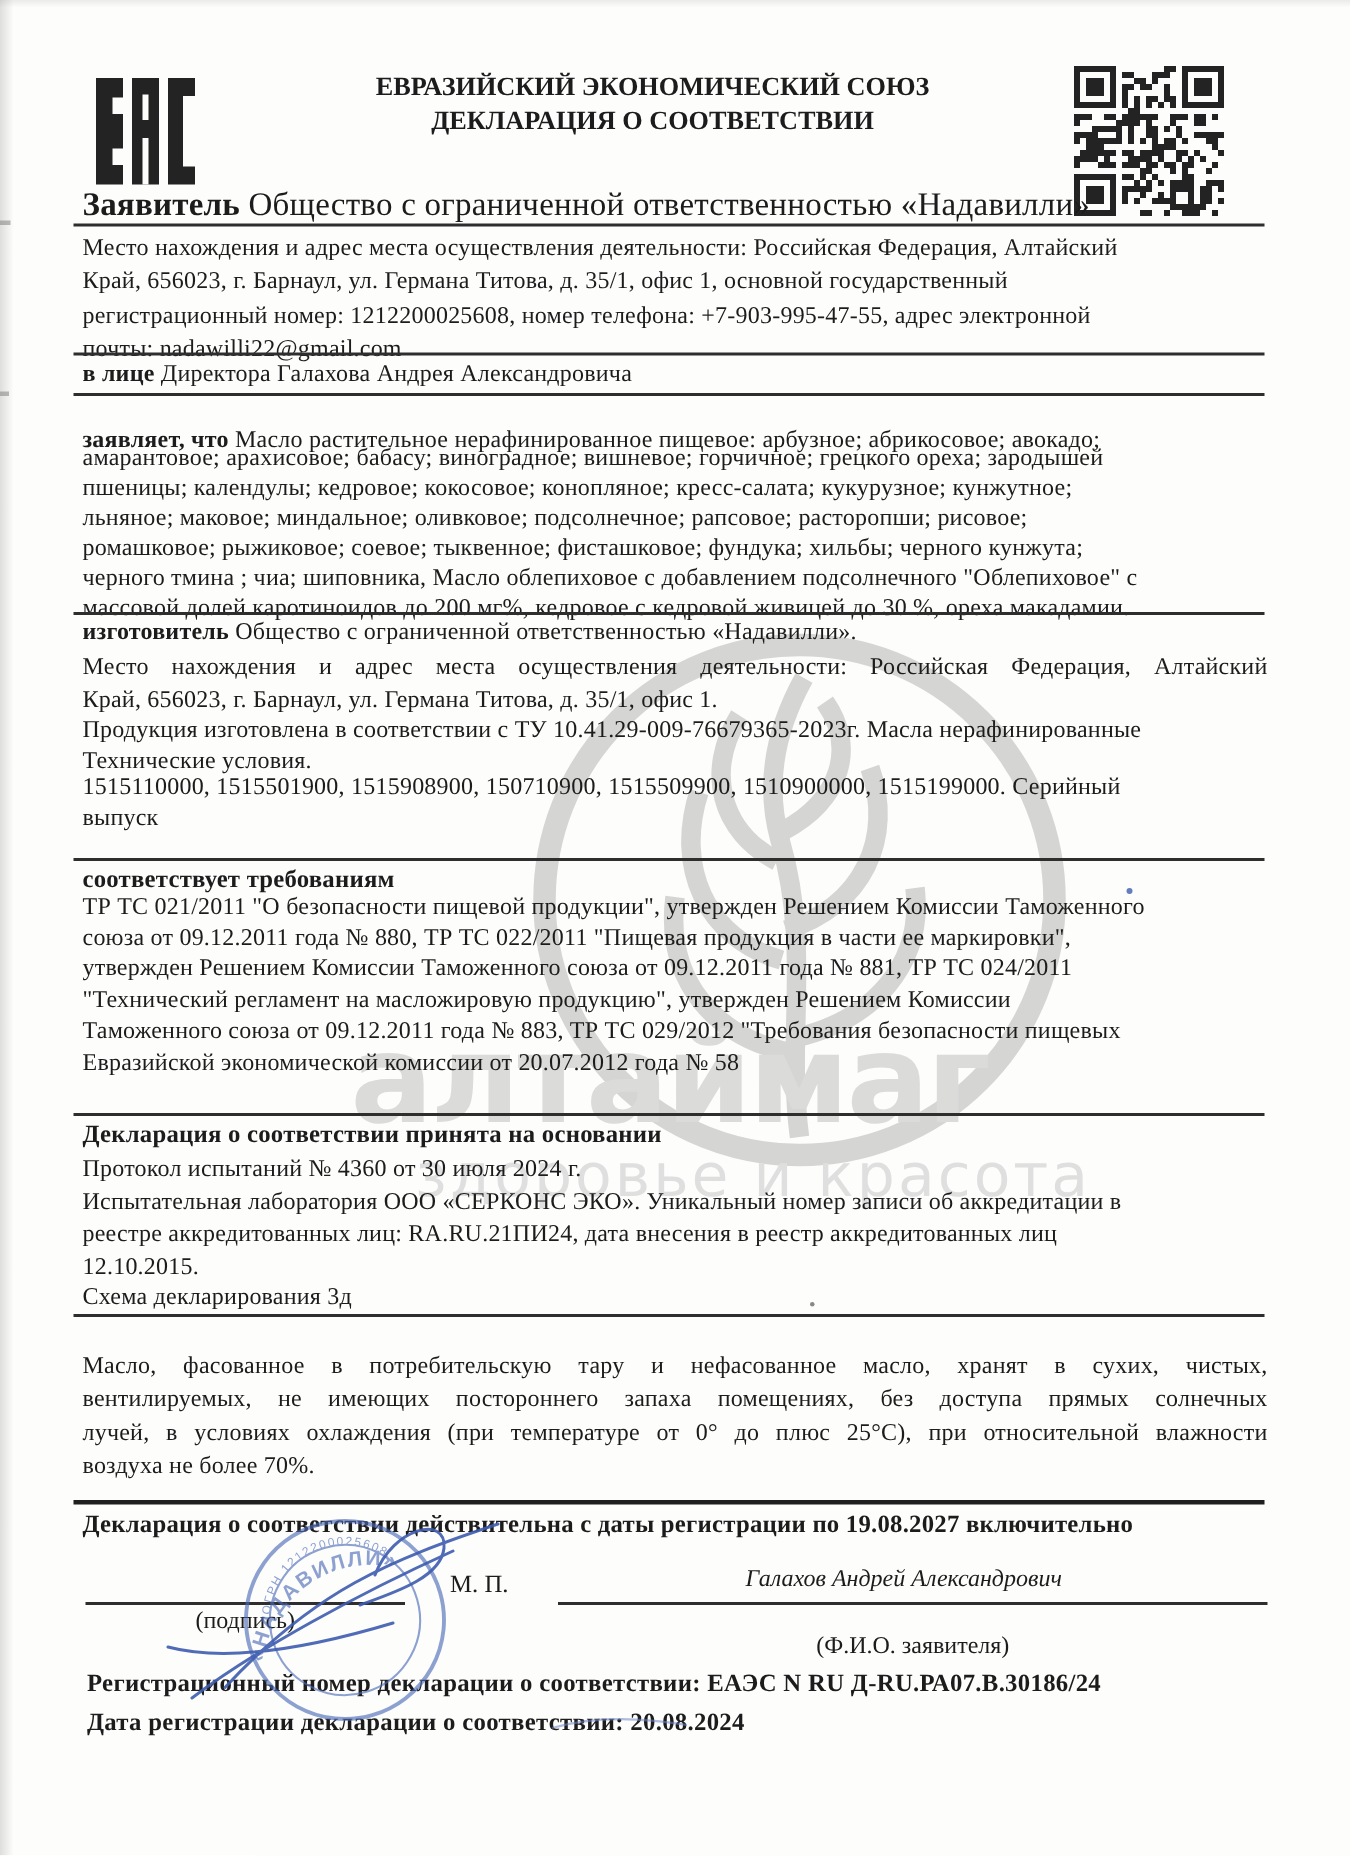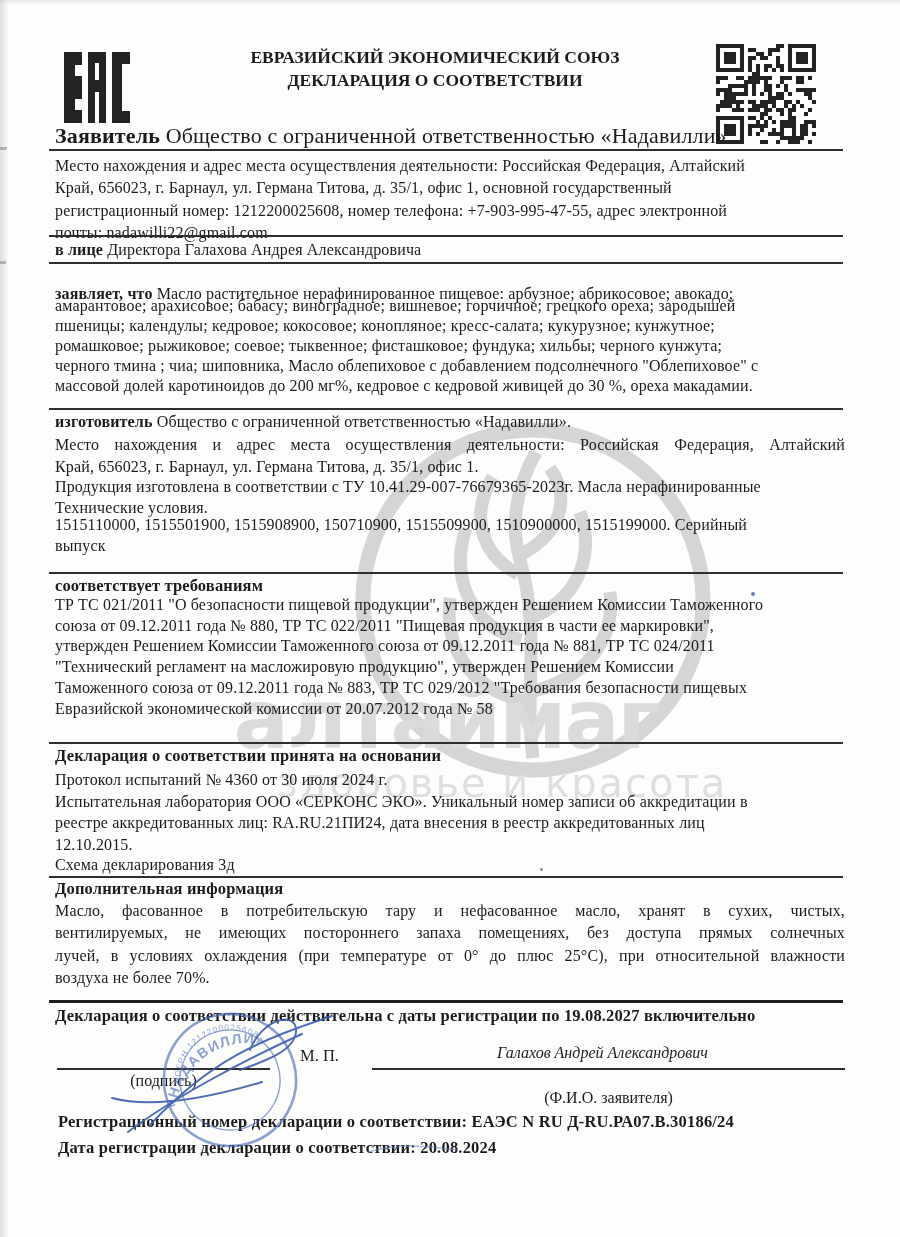--- a/index.html
+++ b/index.html
@@ -92,36 +92,37 @@
   </div>
 
   <div class="abs hr" style="top:262px;z-index:1;"></div>
 
   <div class="abs para" style="top:268px;z-index:1;margin-top:16px;">
     <span class="b">заявляет, что</span><span> Масло растительное нерафинированное пищевое: арбузное; абрикосовое; авокадо;</span>
   </div>
   <div class="abs para" style="top:296px;z-index:1;">
       <div class="line">амарантовое; арахисовое; бабасу; виноградное; вишневое;  горчичное; грецкого ореха; зародышей</div>
       <div class="line">пшеницы; календулы; кедровое; кокосовое; конопляное; кресс-салата; кукурузное; кунжутное;</div>
+      <div class="line">льняное; маковое; миндальное; оливковое; подсолнечное; рапсовое; расторопши; рисовое;</div>
       <div class="line">ромашковое; рыжиковое; соевое; тыквенное; фисташковое; фундука; хильбы; черного кунжута;</div>
       <div class="line">черного тмина ; чиа; шиповника, Масло облепиховое с добавлением подсолнечного "Облепиховое" с</div>
       <div class="line">массовой долей каротиноидов до 200 мг%,  кедровое с кедровой живицей до 30 %,  ореха макадамии.</div>
     </div>
 
   <div class="abs hr" style="top:408px;z-index:1;"></div>
 
   <div class="abs para" style="top:412px;z-index:1;">
     <span class="b">изготовитель</span><span> Общество с ограниченной ответственностью «Надавилли».</span>
   </div>
   <div class="abs para just" style="top:434px;line-height:22px;z-index:1;">
       <div class="line">Место нахождения и адрес места осуществления деятельности: Российская Федерация, Алтайский</div>
       <div class="line">Край, 656023, г. Барнаул, ул. Германа Титова, д. 35/1, офис 1.</div>
     </div>
   <div class="abs para" style="top:477px;line-height:20.5px;z-index:1;">
-      <div class="line">Продукция изготовлена в соответствии с ТУ 10.41.29-007-76679365-2023г. Масла нерафинированные</div>
+      <div class="line">Продукция изготовлена в соответствии с ТУ 10.41.29-009-76679365-2023г. Масла нерафинированные</div>
       <div class="line">Технические условия.</div>
     </div>
   <div class="abs para" style="top:514px;line-height:21.3px;z-index:1;">
       <div class="line">1515110000, 1515501900, 1515908900, 150710900, 1515509900, 1510900000, 1515199000. Серийный</div>
       <div class="line">выпуск</div>
     </div>
 
   <div class="abs hr" style="top:572px;z-index:1;"></div>
 
   <div class="abs para heading" style="top:576px;z-index:1;">соответствует требованиям</div>
@@ -140,21 +141,20 @@
   <div class="abs para" style="top:770px;z-index:1;">Протокол испытаний № 4360 от 30 июля 2024 г.</div>
   <div class="abs para" style="top:791px;line-height:21.4px;z-index:1;">
       <div class="line">Испытательная лаборатория ООО «СЕРКОНС ЭКО». Уникальный номер записи об аккредитации в</div>
       <div class="line">реестре аккредитованных лиц: RA.RU.21ПИ24, дата внесения в реестр аккредитованных лиц</div>
       <div class="line">12.10.2015.</div>
     </div>
   <div class="abs para" style="top:855px;z-index:1;">Схема декларирования 3д</div>
 
   <div class="abs hr" style="top:876px;z-index:1;"></div>
 
-  <div class="abs para heading" style="top:879px;z-index:1;">Дополнительная информация</div>
   <div class="abs para just" style="top:900px;line-height:22.4px;z-index:1;">
       <div class="line">Масло, фасованное в потребительскую тару и нефасованное масло, хранят в сухих, чистых,</div>
       <div class="line">вентилируемых, не имеющих постороннего запаха помещениях, без доступа прямых солнечных</div>
       <div class="line">лучей, в условиях охлаждения (при температуре от 0° до плюс 25°С), при относительной влажности</div>
       <div class="line">воздуха не более 70%.</div>
     </div>
 
   <div class="abs hr thick" style="top:1000px;z-index:1;"></div>
 
   <div class="abs para b" style="top:1006px;font-size:16.5px;z-index:1;">Декларация о соответствии действительна с даты регистрации по 19.08.2027 включительно</div>

